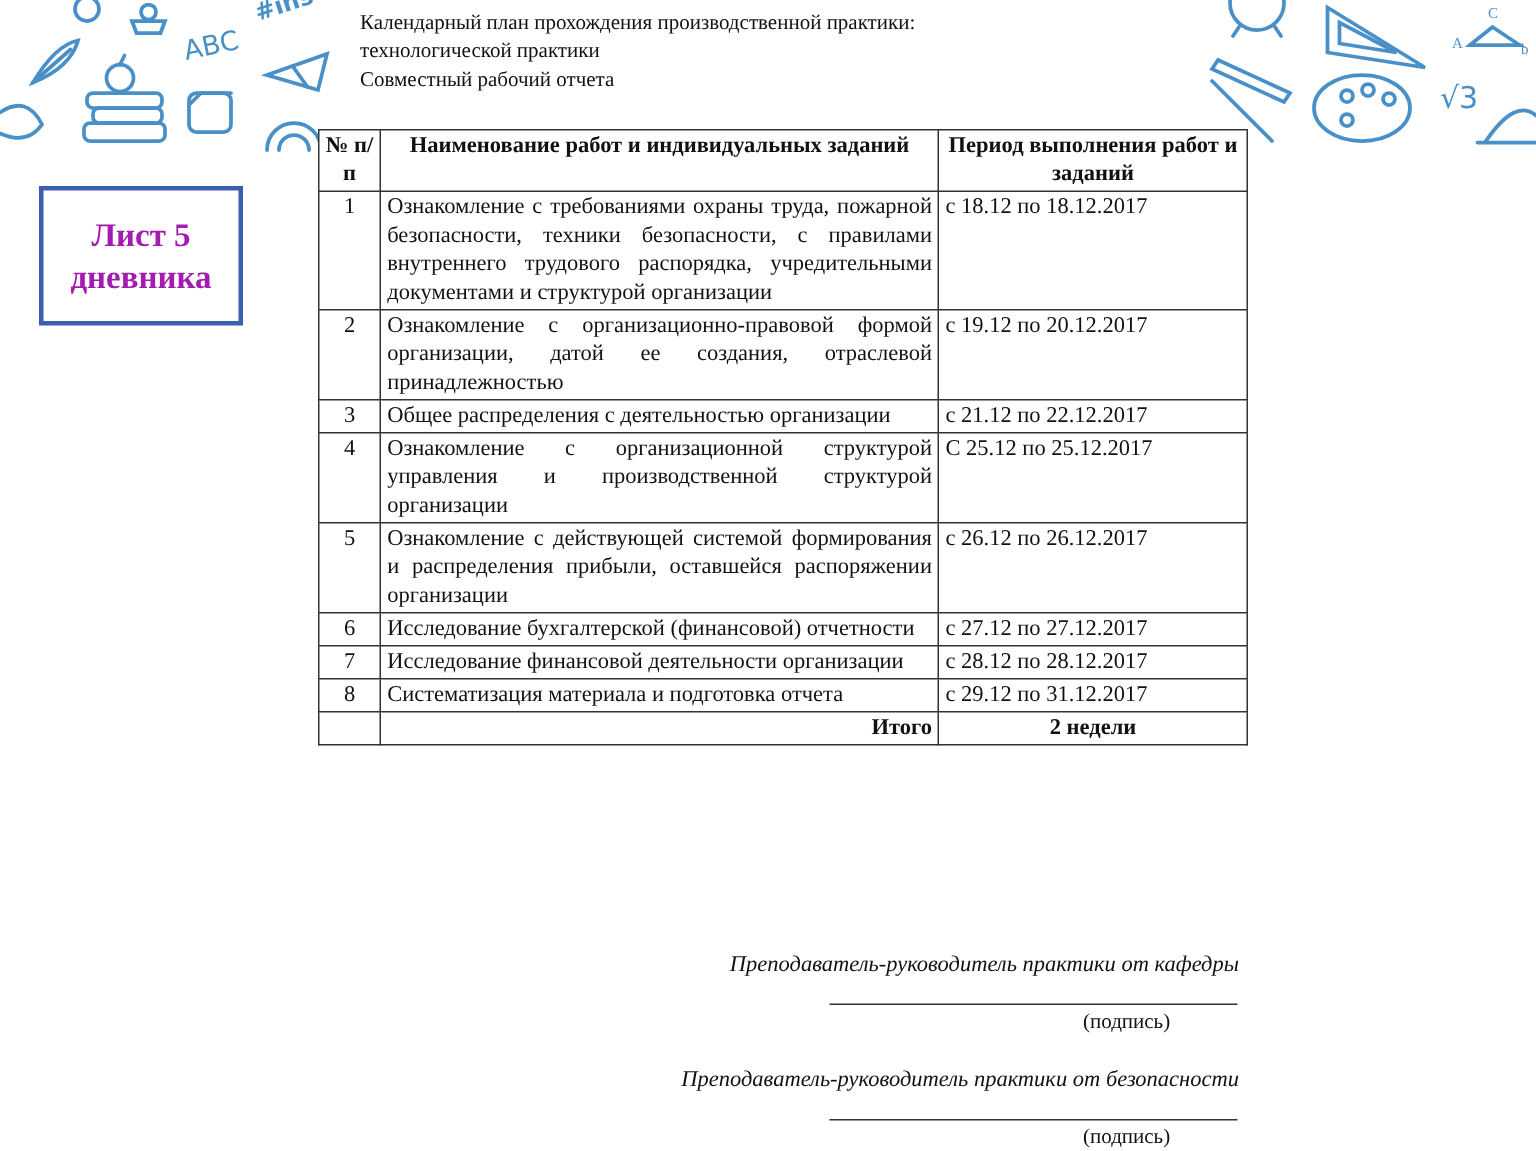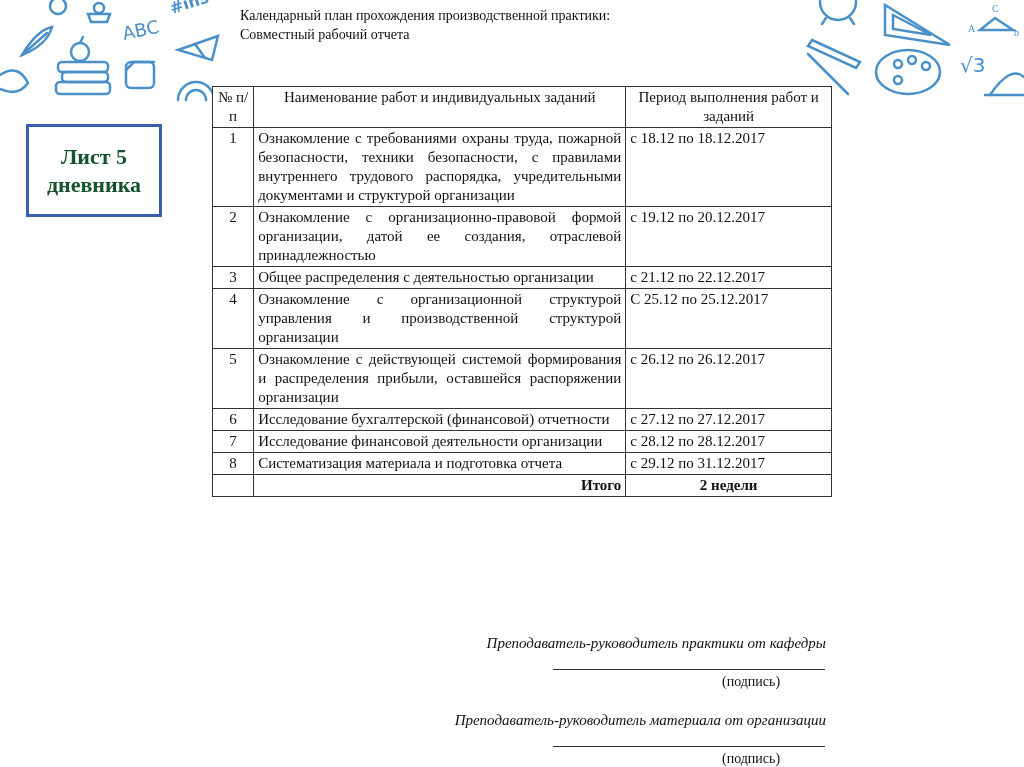--- a/index.html
+++ b/index.html
@@ -4,26 +4,26 @@
 <style>
   html, body { margin:0; padding:0; }
   body { width:1024px; height:767px; background:#ffffff; position:relative; overflow:hidden;
          font-family:"Liberation Serif", serif; color:#111; }
   .deco { position:absolute; color:#4a90c8; }
   .deco svg { display:block; }
   .title { position:absolute; left:240px; top:6px; width:565px; text-align:left;
            font-weight:normal; font-size:14px; line-height:19px; }
   .sheet-box { position:absolute; left:26px; top:124px; width:136px; height:93px;
                border:3px solid #3a5fb0; box-sizing:border-box; display:flex; flex-direction:column;
-               align-items:center; justify-content:center; color:#14532d; font-weight:bold;
+               align-items:center; justify-content:center; color:#a21caf; font-weight:bold;
                font-size:22px; line-height:28px; background:#fff; }
   table.plan { position:absolute; left:212px; top:86px; width:620px; border-collapse:collapse;
                font-size:15px; line-height:19px; background:#fff; }
   table.plan td, table.plan th { border:1px solid #333; vertical-align:top; padding:1px 4px; }
-  table.plan th { font-weight:normal; text-align:center; font-size:15px; }
+  table.plan th { font-weight:bold; text-align:center; font-size:15px; }
   .c-num { width:32px; text-align:center; }
   .c-name { width:362px; text-align:justify; text-align-last:left; }
   .c-period { width:196px; }
   .total-label { text-align:right; font-weight:bold; }
   .total-val { text-align:center; font-weight:bold; }
   .sign { position:absolute; right:198px; font-size:15px; line-height:19px;font-style:italic; }
   .sign-line { position:absolute; left:553px; width:272px; border-top:1px solid #333; }
   .sign-caption { position:absolute; left:722px; font-size:14px; }
 </style>
 </head>
@@ -105,20 +105,21 @@
       </g>
     <g>
         <path d="M210 95 q20 -30 34 -18"></path>
         <path d="M205 95 h39"></path>
       </g>
   </svg>
 </div>
 
 <div class="title">
   <div>Календарный план прохождения производственной практики:</div>
+  <div>технологической практики</div>
   <div>Совместный рабочий отчета</div>
 </div>
 
 <div class="sheet-box">
   <div>Лист 5</div>
   <div>дневника</div>
 </div>
 
 <table class="plan">
   <thead>
@@ -174,15 +175,15 @@
       <td class="c-name total-label" style="text-align-last:right;text-align:center;">Итого</td>
       <td class="c-period total-val">2 недели</td>
     </tr>
   </tbody>
 </table>
 
 <div class="sign" style="top:634px;">Преподаватель-руководитель практики от кафедры</div>
 <div class="sign-line" style="top:669px;"></div>
 <div class="sign-caption" style="top:674px;">(подпись)</div>
 
-<div class="sign" style="top:711px;">Преподаватель-руководитель материала от организации</div>
+<div class="sign" style="top:711px;">Преподаватель-руководитель практики от безопасности</div>
 <div class="sign-line" style="top:746px;"></div>
 <div class="sign-caption" style="top:751px;">(подпись)</div>
 
 </body></html>

